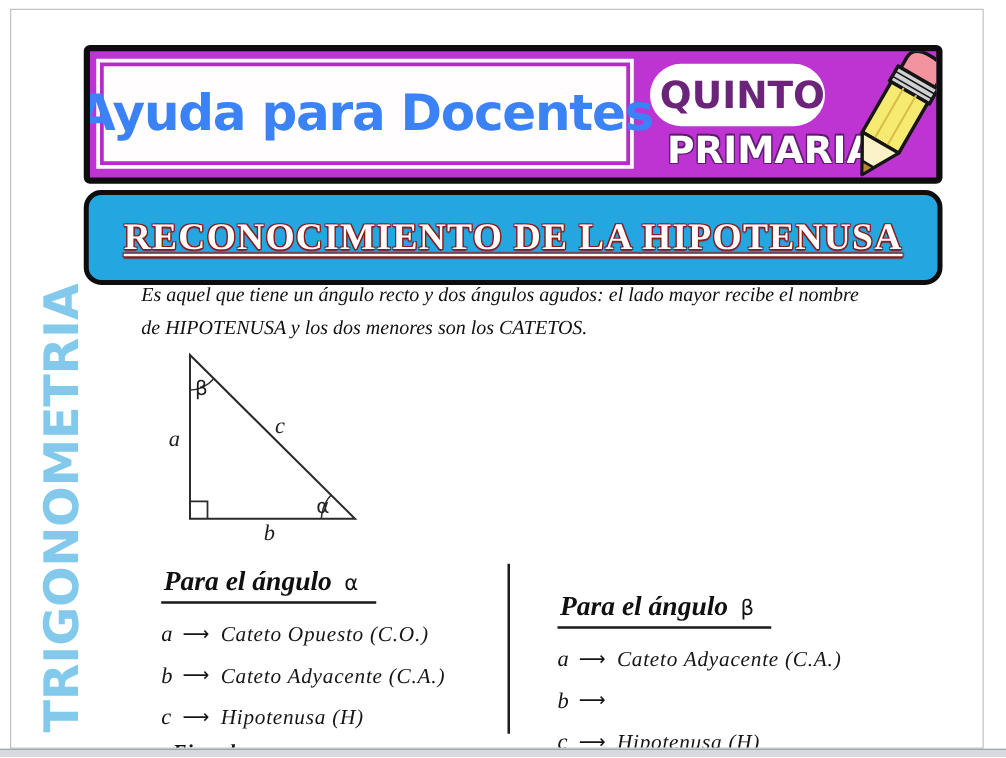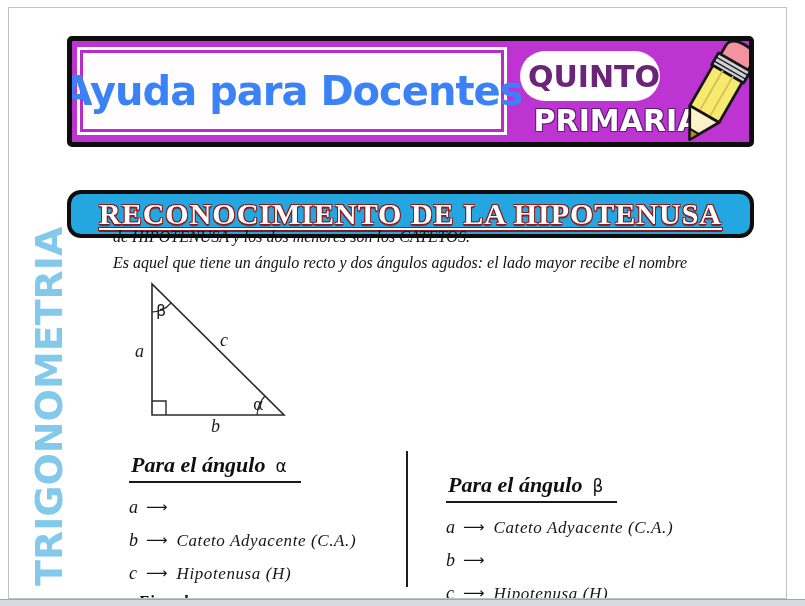--- a/index.html
+++ b/index.html
@@ -40,23 +40,23 @@
   .primaria-text {
     position:absolute; left:455px; top:62px; width:180px; text-align:center;
     font-family:"DejaVu Sans", sans-serif; font-weight:bold;
     font-size:30px; color:#ffffff;
     text-shadow:-1px -1px 0 #5E1E6E, 1px -1px 0 #5E1E6E,
                 -1px 1px 0 #5E1E6E, 1px 1px 0 #5E1E6E;
   }
   .pencil { position:absolute; left:596px; top:-6px; width:96px; height:118px; }
   
   .titlebar {
-    position:absolute; left:58px; top:144px; width:687px; height:48px;
+    position:absolute; left:58px; top:144px; width:687px; height:76px;
     background:#24A7E0; border:4px solid #0d0d0d; border-radius:14px;
-    display:flex; align-items:center; justify-content:center;margin-top:38px;
+    display:flex; align-items:center; justify-content:center;
   }
   .titlebar-text {
     font-family:"Liberation Serif", serif; font-weight:bold;
     font-size:30px; color:#ffffff; letter-spacing:1px; white-space:nowrap;
     text-decoration:underline; text-underline-offset:4px;
     text-decoration-thickness:2px;
     text-shadow:-1px -1px 0 #8C1A1A, 1px -1px 0 #8C1A1A,
                 -1px 1px 0 #8C1A1A, 1px 1px 0 #8C1A1A, 0 2px 1px #8C1A1A;
   }
   
@@ -142,22 +142,22 @@
           <path d="M40 97 L50 97 L45 106 Z" fill="#BD852F" stroke-width="2"></path>
         </g>
       </svg>
     </div>
 
     <div class="titlebar">
       <span class="titlebar-text">RECONOCIMIENTO DE LA HIPOTENUSA</span>
     </div>
 
     <div class="intro">
+      <div>Es aquel  que tiene un ángulo recto y dos ángulos agudos: el lado mayor recibe el nombre</div>
       <div>de HIPOTENUSA y los dos menores son los CATETOS.</div>
-      <div>Es aquel  que tiene un ángulo recto y dos ángulos agudos: el lado mayor recibe el nombre</div>
     </div>
 
     <div class="sidebar-label">TRIGONOMETRIA</div>
 
     <svg class="triangle-figure" width="200" height="170" viewBox="0 0 200 170">
       <polygon points="41,5 41,136 173,136" fill="none" stroke="#2b2b2b" stroke-width="1.6"></polygon>
       <polyline points="41,122 55,122 55,136" fill="none" stroke="#2b2b2b" stroke-width="1.4"></polyline>
       <path d="M41 33 Q52 33 60 24" fill="none" stroke="#2b2b2b" stroke-width="1.2"></path>
       <path d="M146 136 Q147 124 154 117" fill="none" stroke="#2b2b2b" stroke-width="1.2"></path>
       <text x="45" y="37" class="tri-greek">β</text>
@@ -168,20 +168,21 @@
     </svg>
 
     <div class="angle-col col-left">
       <span class="col-heading">
         <span class="h-text">Para el ángulo</span>
         <span class="h-angle">α</span>
       </span>
       <div class="angle-row">
         <span class="row-key">a</span>
         <span class="row-arrow">⟶</span>
+        <span class="row-label">Cateto Opuesto (C.O.)</span>
       </div>
       <div class="angle-row">
         <span class="row-key">b</span>
         <span class="row-arrow">⟶</span>
         <span class="row-label">Cateto Adyacente (C.A.)</span>
       </div>
       <div class="angle-row">
         <span class="row-key">c</span>
         <span class="row-arrow">⟶</span>
         <span class="row-label">Hipotenusa (H)</span>

